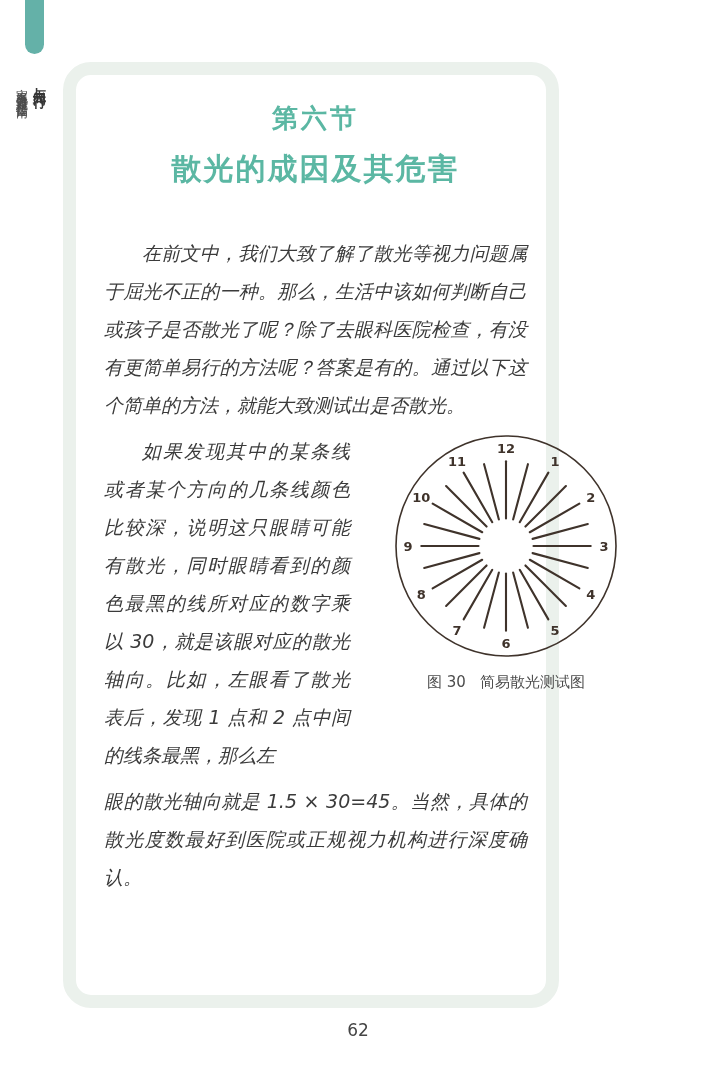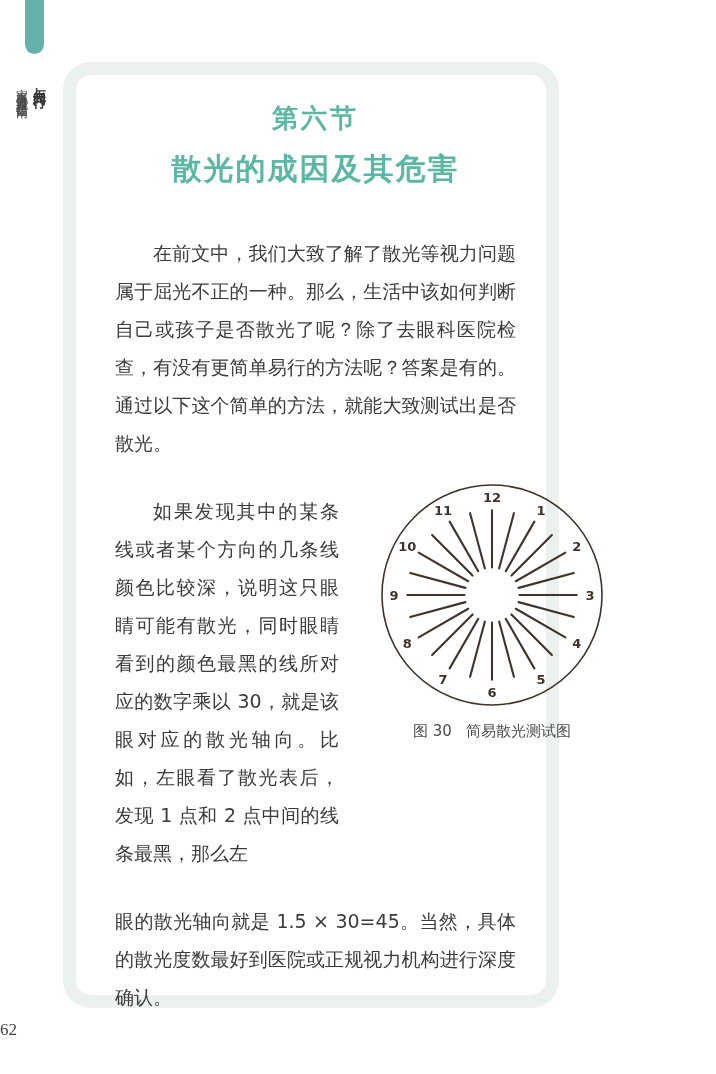--- a/index.html
+++ b/index.html
@@ -56,44 +56,44 @@
     font-size: 30px; font-weight: bold; letter-spacing: 2px;
     color: #5bb7a3;
   }
 
   .body-text {
     margin-top: 44px;
     font-size: 19px; line-height: 38px;
     color: #3b3b3b;
     text-align: justify;
   }
-  .body-text p { margin: 15px; }
+  .body-text p { margin: 4px; font-style: italic; }
   .indent { text-indent: 2em; }
 
   .figure-row {
-    display: flex; align-items: flex-start;
+    display: flex; align-items: flex-start; gap: 14px;
   }
   .col-text { width: 254px; flex: 0 0 254px; }
   .col-figure {
     flex: 1;
     padding-left: 26px; padding-top: 6px;
   }
   .dial-svg { display: block; width: 224px; height: 224px; }
   .figure-caption {
     margin-top: 14px;
     font-size: 15px; line-height: 20px;
     color: #4b4b4b; text-align: center;
     text-indent: 0;
   }
   .figure-caption .cap-label { margin-right: 14px; }
 
   .page-number {
     position: absolute; left: 0; top: 1020px;
-    width: 716px; text-align: left;
-    font-size: 17px; color: #454545; font-family: Liberation Serif, serif;
+    width: 716px; text-align: center;
+    font-size: 17px; color: #454545;
   }
 </style>
 </head>
 <body>
 
 <div class="spine-bar"></div>
 
 <div class="spine-text">
   <span class="series">与光同行</span>
   <span class="subtitle">家庭视力健康科普指南</span>

